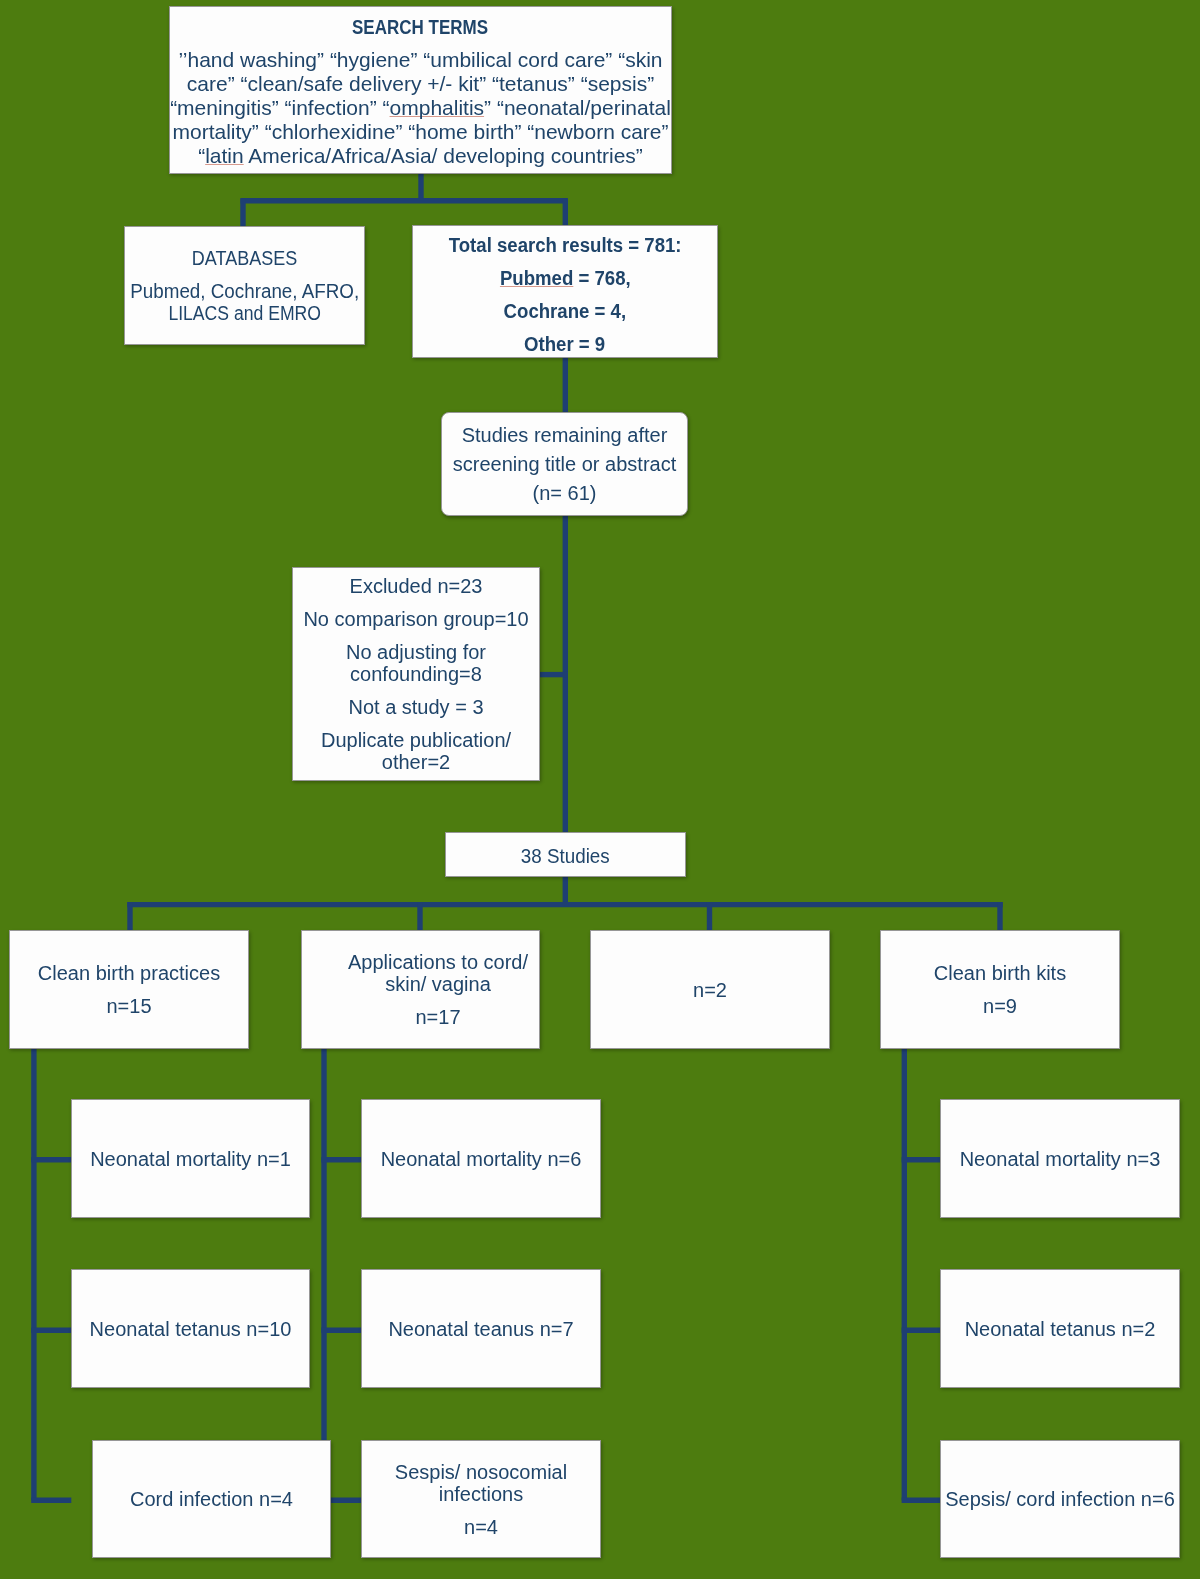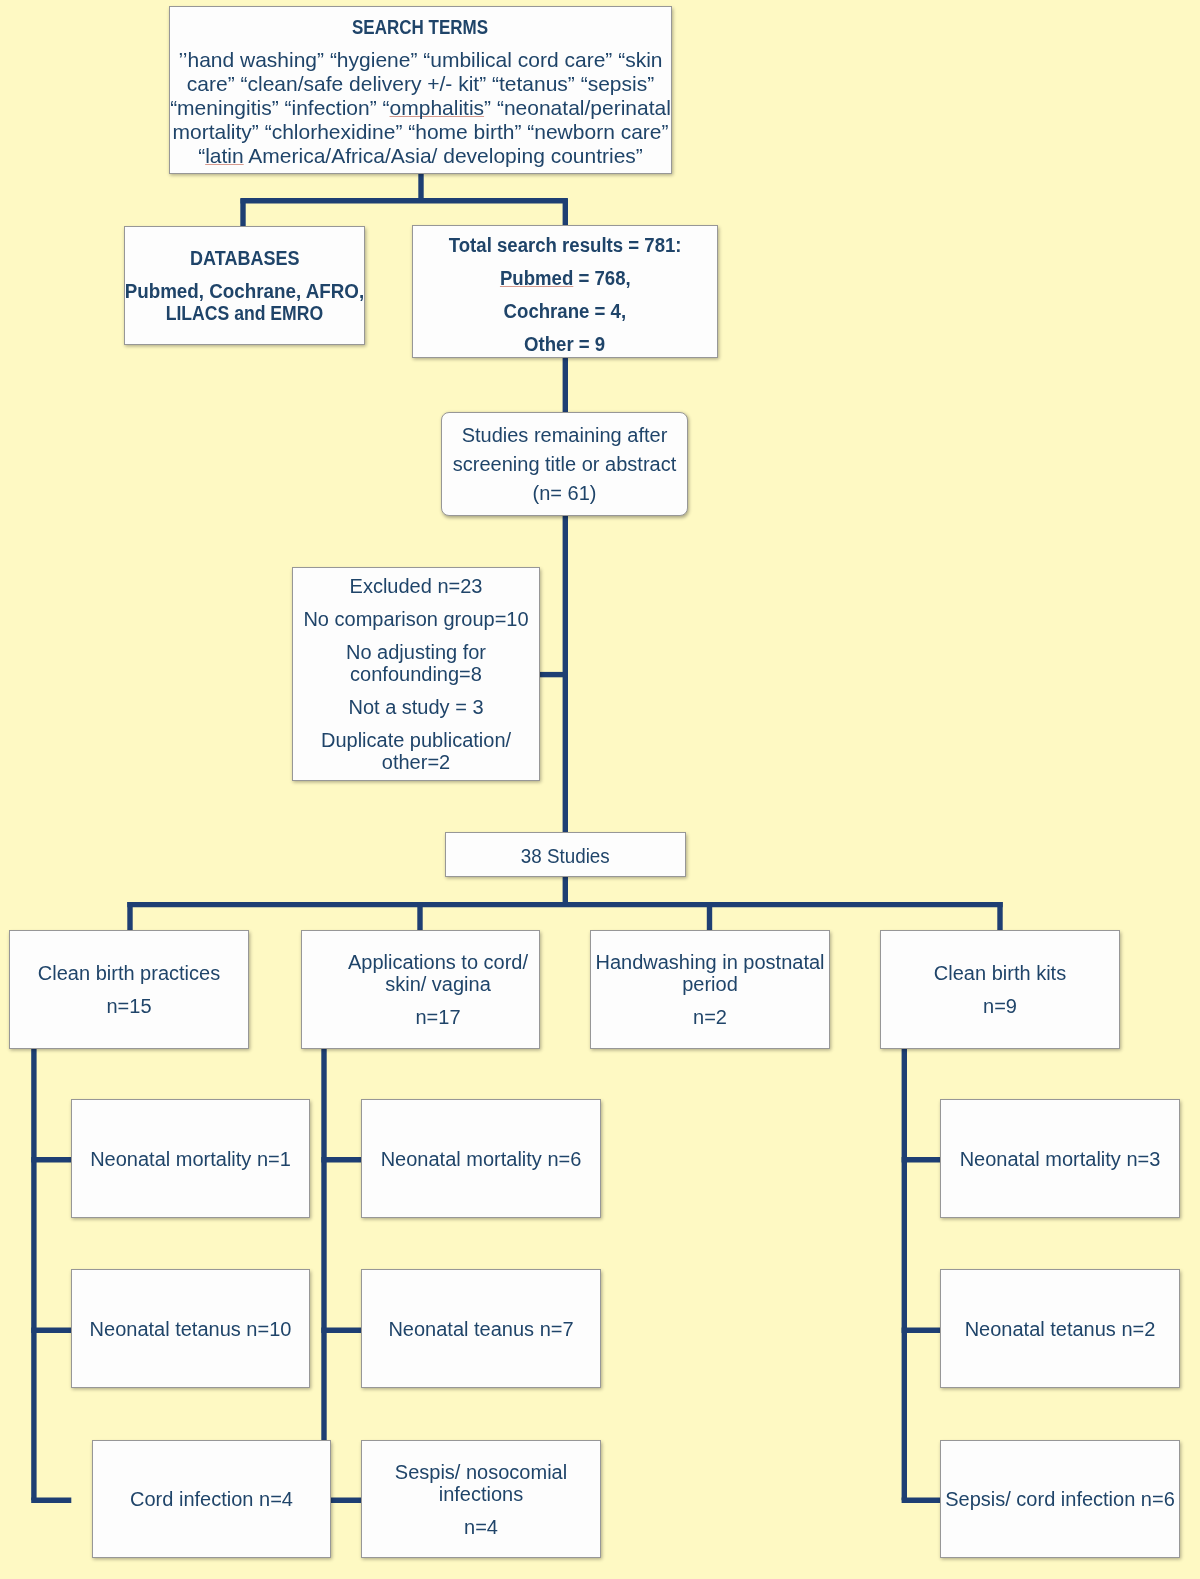--- a/index.html
+++ b/index.html
@@ -1,20 +1,20 @@
 <!DOCTYPE html>
 <html><head>
 <meta charset="utf-8">
 <title>Study selection flowchart</title>
 <style>
   html,body{margin:0;padding:0;background:#ffffff;}
   body{width:1200px;height:1579px;overflow:hidden;
        font-family:"Liberation Sans",sans-serif;
        -webkit-font-smoothing:antialiased;}
-  #stage{position:relative;width:1200px;height:1579px;background:#fef9c3;}
+  #stage{position:relative;width:1200px;height:1579px;background:#4d7c0f;}
 
   svg.links{position:absolute;left:0;top:0;width:1200px;height:1579px;pointer-events:none;}
 
   .box{position:absolute;box-sizing:border-box;
        background:#fdfdfd;
        border:1px solid #979797;
        box-shadow:1px 1.5px 3.5px rgba(0,0,0,0.32);
        color:#1f4469;
        
        will-change:transform;backface-visibility:hidden;
@@ -74,21 +74,21 @@
 
   <div class="box" id="n-search" style="left:169px;top:6px;width:503px;height:168px;">
     <span class="ln title">SEARCH TERMS</span>
     <span class="ln">’’hand washing” “hygiene” “umbilical cord care” “skin</span>
     <span class="ln">care” “clean/safe delivery +/- kit” “tetanus” “sepsis”</span>
     <span class="ln"><span>“meningitis” “infection” “</span><span class="sp">omphalitis</span><span>” “neonatal/perinatal</span></span>
     <span class="ln">mortality” “chlorhexidine” “home birth” “newborn care”</span>
     <span class="ln"><span>“</span><span class="sp">latin</span><span> America/Africa/Asia/ developing countries”</span></span>
   </div>
 
-  <div class="box" id="n-db" style="left:124px;top:226px;width:241px;height:119px;font-weight:bold;">
+  <div class="box" id="n-db" style="left:124px;top:226px;width:241px;height:119px;">
     <span class="ln sq sq90">DATABASES</span>
     <span class="wrapln dbbody"><span class="sq sq94">Pubmed, Cochrane, AFRO,</span><br><span class="sq sq88">LILACS and EMRO</span></span>
   </div>
 
   <div class="box bold" id="n-total" style="left:412px;top:225px;width:306px;height:133px;padding-top:5px;">
     <span class="ln">Total search results = 781:</span>
     <span class="ln"><span class="sp">Pubmed</span><span> = 768,</span></span>
     <span class="ln">Cochrane = 4,</span>
     <span class="ln">Other = 9</span>
   </div>
@@ -113,21 +113,20 @@
 
   <div class="box" style="left:9px;top:930px;width:240px;height:119px;font-size:20px;">
     <span class="wrapln">Clean birth practices</span>
     <span class="ln">n=15</span>
   </div>
   <div class="box" style="left:301px;top:930px;width:239px;height:119px;font-size:20px;padding-left:36px;">
     <span class="wrapln">Applications to cord/ skin/ vagina</span>
     <span class="ln">n=17</span>
   </div>
   <div class="box" style="left:590px;top:930px;width:240px;height:119px;font-size:20px;">
-    <span class="wrapln">Handwashing in postnatal period</span>
     <span class="ln">n=2</span>
   </div>
   <div class="box" style="left:880px;top:930px;width:240px;height:119px;font-size:20px;">
     <span class="wrapln">Clean birth kits</span>
     <span class="ln">n=9</span>
   </div>
 
   <div class="box" style="left:71px;top:1099px;width:239px;height:119px;font-size:20px;">
     <span class="wrapln">Neonatal mortality n=1</span>
   </div>

